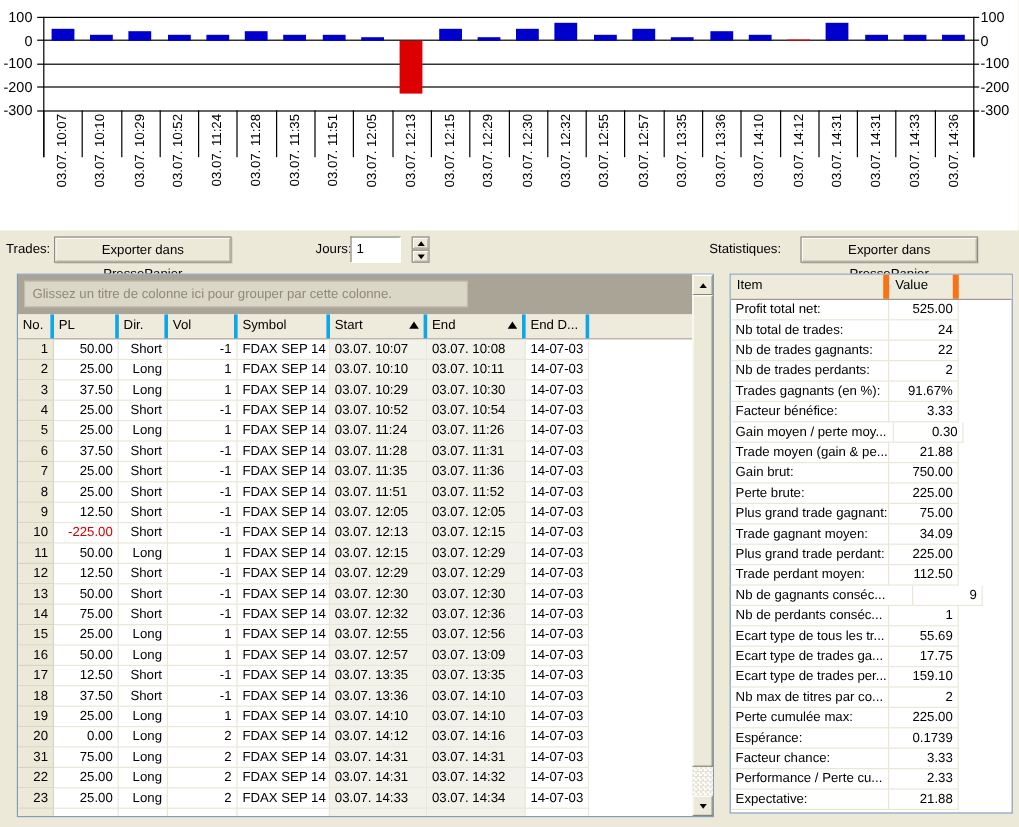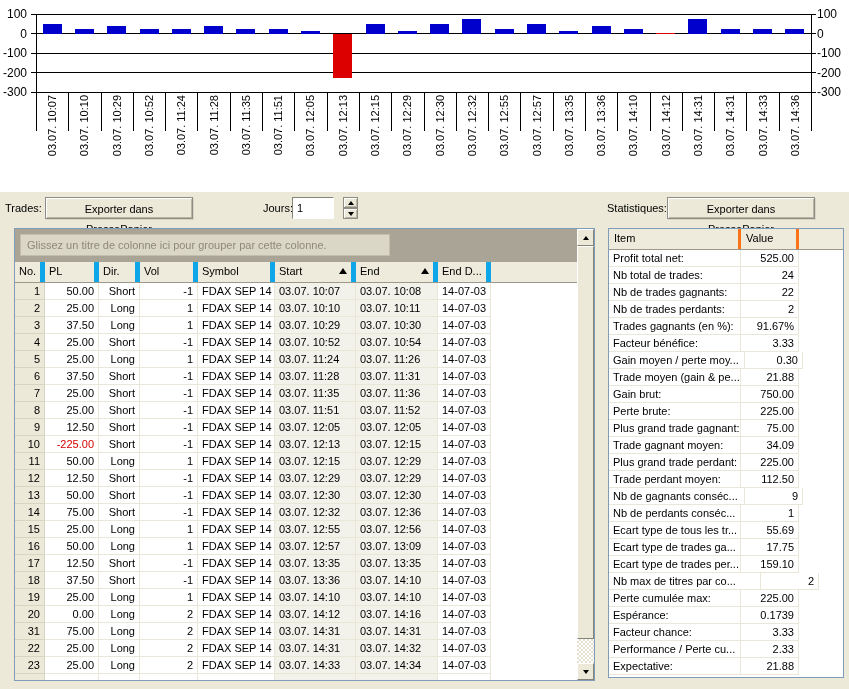--- a/index.html
+++ b/index.html
@@ -32,21 +32,21 @@
 
   
   .trades-grid{position:absolute;left:14px;top:228px;width:581px;height:453px;border:1px solid #7f9db9;
        background:#fff;box-sizing:border-box}
   .group-bar{position:absolute;left:0;top:0;right:0;height:33px;background:#a9a495}
   .group-hint{position:absolute;left:5px;top:5px;width:370px;height:22px;box-sizing:border-box;
        background:#dbd7c7;border:1px solid #c3bfaf;color:#8d897b;line-height:20px;padding-left:6px;
        overflow:hidden;white-space:nowrap}
   .t-header{position:absolute;left:0;top:33px;right:17px;height:20px;background:#eeebdc;
        border-bottom:1px solid #9c988a;display:flex;box-sizing:content-box}
-  .t-hcell{box-sizing:border-box;border-right:5px solid #0ea5e9;line-height:19px;padding:0 4px;
+  .t-hcell{box-sizing:border-box;border-right:3px solid #0ea5e9;line-height:19px;padding:0 4px;
        position:relative;overflow:hidden;white-space:nowrap;flex:none}
   .t-hcell.fill{flex:1;border-right:none}
   .sort-up{position:absolute;right:4px;top:6px;width:0;height:0;
        border-left:4px solid transparent;border-right:4px solid transparent;border-bottom:6px solid #000}
   .t-body{position:absolute;left:0;top:54px;right:17px;bottom:0;background:#fff;overflow:hidden}
   .t-row{display:flex;height:17px}
   .t-cell{box-sizing:border-box;flex:none;border-right:1px solid #eae6d8;border-bottom:1px solid #eae6d8;
        line-height:16px;padding:0 4px;overflow:hidden;white-space:nowrap}
   .t-cell.fill{flex:1;border:none;background:#fff}
   .c-num{background:#ece9d8;border-right-color:#d9d5c5;border-bottom-color:#d9d5c5}
@@ -62,21 +62,21 @@
        border-color:#fff #848478 #848478 #fff;box-sizing:border-box;display:flex;align-items:center;justify-content:center}
   .sb-up{top:0}
   .sb-down{bottom:0}
   .sb-thumb{position:absolute;left:0;top:17px;width:17px;height:393px;background:#ece9d8;border:1px solid;
        border-color:#fff #848478 #848478 #fff;box-sizing:border-box}
 
   
   .stats-grid{position:absolute;left:608px;top:228px;width:236px;height:450px;border:1px solid #7f9db9;
        background:#fff;box-sizing:border-box}
   .s-header{height:20px;background:#eeebdc;border-bottom:1px solid #9c988a;display:flex}
-  .s-hcell{box-sizing:border-box;border-right:3px solid #f97316;line-height:19px;padding:0 5px;flex:none;
+  .s-hcell{box-sizing:border-box;border-right:5px solid #f97316;line-height:19px;padding:0 5px;flex:none;
        overflow:hidden;white-space:nowrap}
   .s-hcell.fill{flex:1;border-right:none}
   .s-row{display:flex;height:17px}
   .s-cell{box-sizing:border-box;flex:none;border-right:1px solid #eae6d8;border-bottom:1px solid #eae6d8;
        line-height:16px;padding:0 4px;overflow:hidden;white-space:nowrap}
   .s-cell.fill{flex:1;border:none}
 </style>
 </head>
 <body>
 
@@ -226,21 +226,21 @@
   <span class="lbl" style="left:5px;top:197px">Trades:</span>
   <button class="btn" style="left:45px;top:197px;width:148px">Exporter dans PressePapier</button>
   <span class="lbl" style="left:263px;top:197px">Jours:</span>
   <input class="spin-input" style="left: 292px; top: 197px;" value="1">
   <div class="spin-btn" style="left:343px;top:197px">
       <span class="tri-up"></span>
     </div>
   <div class="spin-btn" style="left:343px;top:208px">
       <span class="tri-down"></span>
     </div>
-  <span class="lbl" style="left:607px;top:197px">Statistiques:</span>
+  <span class="lbl" style="left:591px;top:197px">Statistiques:</span>
   <button class="btn" style="left:667px;top:197px;width:148px">Exporter dans PressePapier</button>
 
   <div class="trades-grid">
     <div class="group-bar">
       <div class="group-hint">Glissez un titre de colonne ici pour grouper par cette colonne.</div>
     </div>
     <div class="t-header">
         <div class="t-hcell" style="width: 30px;"><span>No.</span></div>
         <div class="t-hcell" style="width: 54px;"><span>PL</span></div>
         <div class="t-hcell" style="width: 41px;"><span>Dir.</span></div>
@@ -599,21 +599,21 @@
           <div class="s-cell" style="width: 132px;">Plus grand trade perdant:</div>
           <div class="s-cell al-r" style="width: 58px;">225.00</div>
           <div class="s-cell fill"></div>
         </div>
         <div class="s-row">
           <div class="s-cell" style="width: 132px;">Trade perdant moyen:</div>
           <div class="s-cell al-r" style="width: 58px;">112.50</div>
           <div class="s-cell fill"></div>
         </div>
         <div class="s-row">
-          <div class="s-cell" style="width: 136px;">Nb de gagnants conséc...</div>
+          <div class="s-cell" style="width: 152px;">Nb de gagnants conséc...</div>
           <div class="s-cell al-r" style="width: 58px;">9</div>
           <div class="s-cell fill"></div>
         </div>
         <div class="s-row">
           <div class="s-cell" style="width: 132px;">Nb de perdants conséc...</div>
           <div class="s-cell al-r" style="width: 58px;">1</div>
           <div class="s-cell fill"></div>
         </div>
         <div class="s-row">
           <div class="s-cell" style="width: 132px;">Ecart type de tous les tr...</div>
@@ -624,21 +624,21 @@
           <div class="s-cell" style="width: 132px;">Ecart type de trades ga...</div>
           <div class="s-cell al-r" style="width: 58px;">17.75</div>
           <div class="s-cell fill"></div>
         </div>
         <div class="s-row">
           <div class="s-cell" style="width: 132px;">Ecart type de trades per...</div>
           <div class="s-cell al-r" style="width: 58px;">159.10</div>
           <div class="s-cell fill"></div>
         </div>
         <div class="s-row">
-          <div class="s-cell" style="width: 152px;">Nb max de titres par co...</div>
+          <div class="s-cell" style="width: 132px;">Nb max de titres par co...</div>
           <div class="s-cell al-r" style="width: 58px;">2</div>
           <div class="s-cell fill"></div>
         </div>
         <div class="s-row">
           <div class="s-cell" style="width: 132px;">Perte cumulée max:</div>
           <div class="s-cell al-r" style="width: 58px;">225.00</div>
           <div class="s-cell fill"></div>
         </div>
         <div class="s-row">
           <div class="s-cell" style="width: 132px;">Espérance:</div>

